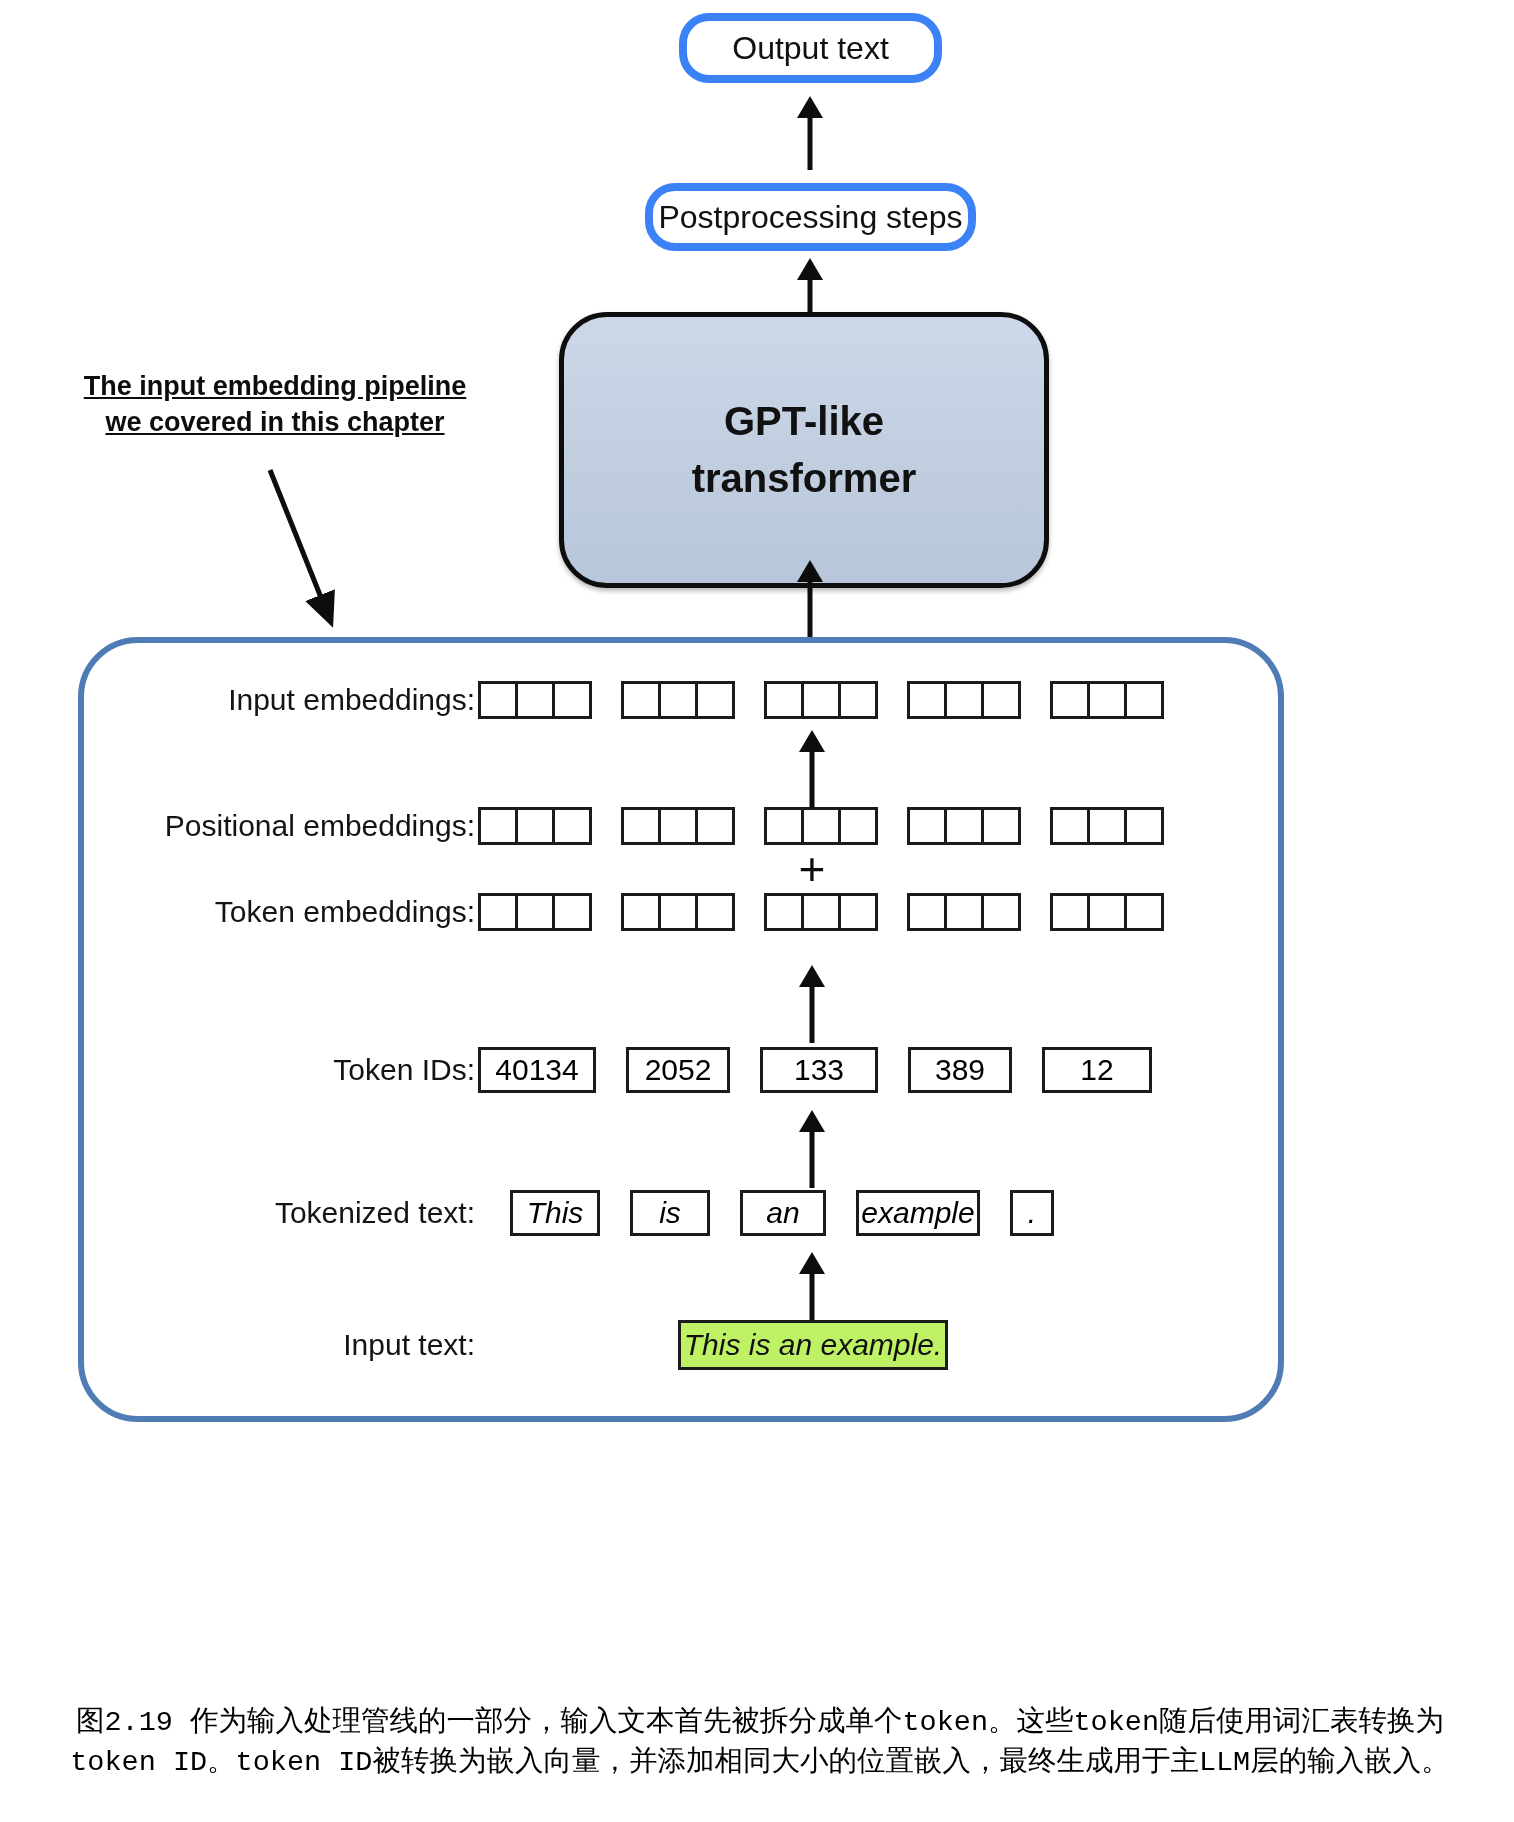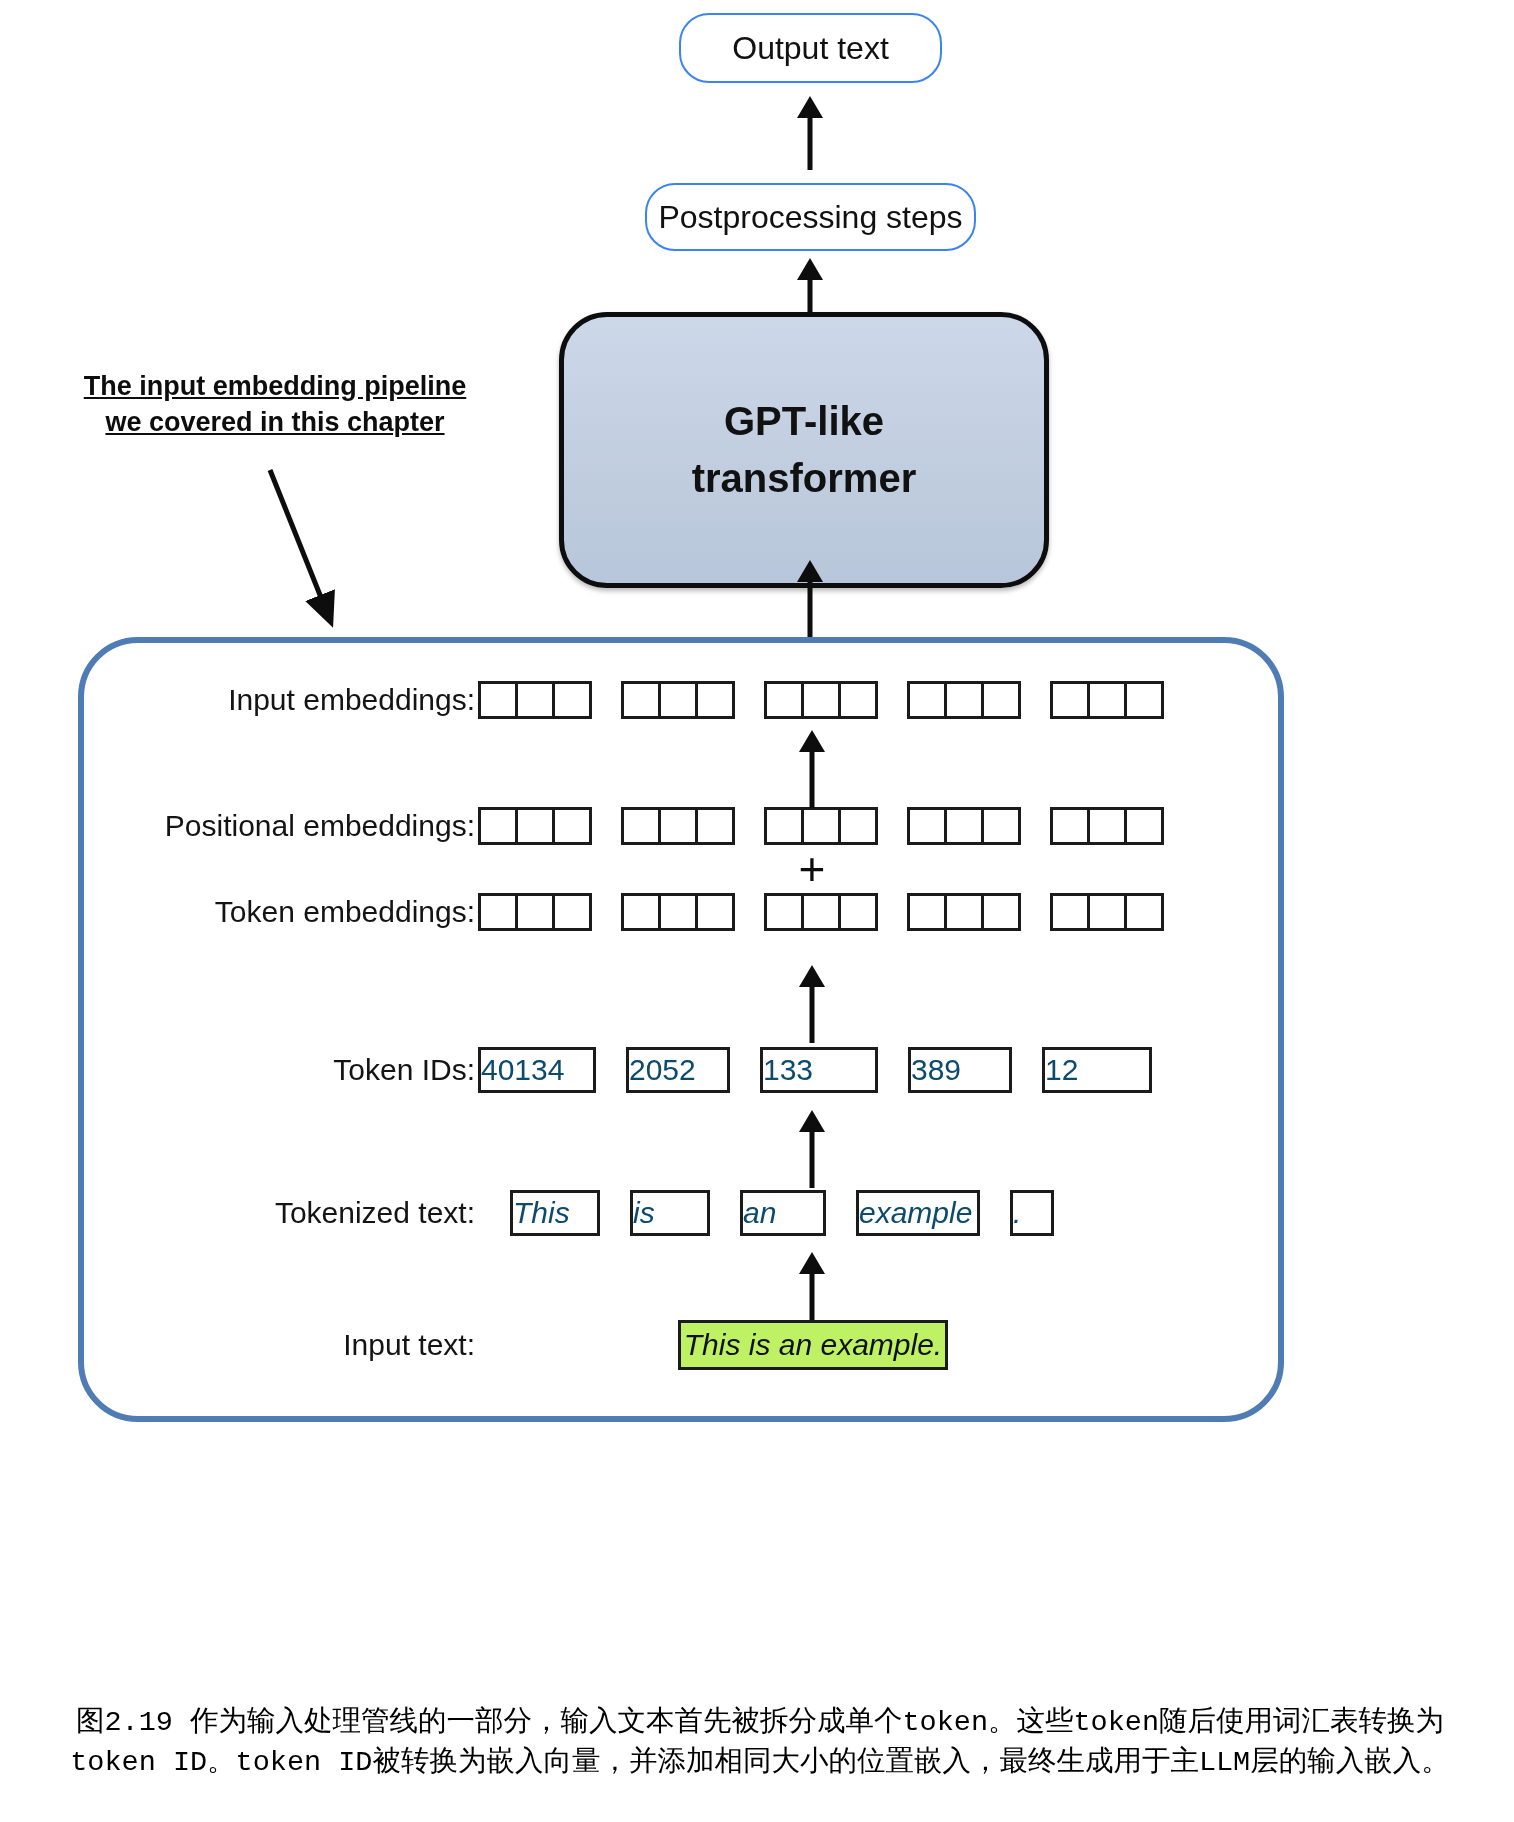--- a/index.html
+++ b/index.html
@@ -10,21 +10,21 @@
   body {
     width: 1514px;
     height: 1822px;
     position: relative;
     font-family: "Liberation Sans", sans-serif;
     overflow: hidden;
   }
 
   .rounded-box {
     position: absolute;
-    border: 2px solid #3b82f6;
+    border: 8px solid #3b82f6;
     border-radius: 30px;
     background: #ffffff;
     display: flex;
     align-items: center;
     justify-content: center;
     color: #111111;
     box-sizing: border-box;
   }
 
   #output-text-box {
@@ -163,23 +163,23 @@
     display: flex;
     align-items: center;
   }
   .tok-box {
     border: 3px solid #1b1b1b;
     box-sizing: border-box;
     background: #fff;
     height: 46px;
     display: flex;
     align-items: center;
-    justify-content: flex-start;
+    justify-content: center;
     font-size: 30px;
-    color: #0c4a6e;
+    color: #000000;
     margin-right: 30px;
   }
   .tok-box:last-child { margin-right: 16px; }
 
   .tok-text-box {
     font-style: italic;
   }
 
   #input-text-box {
     position: absolute;

